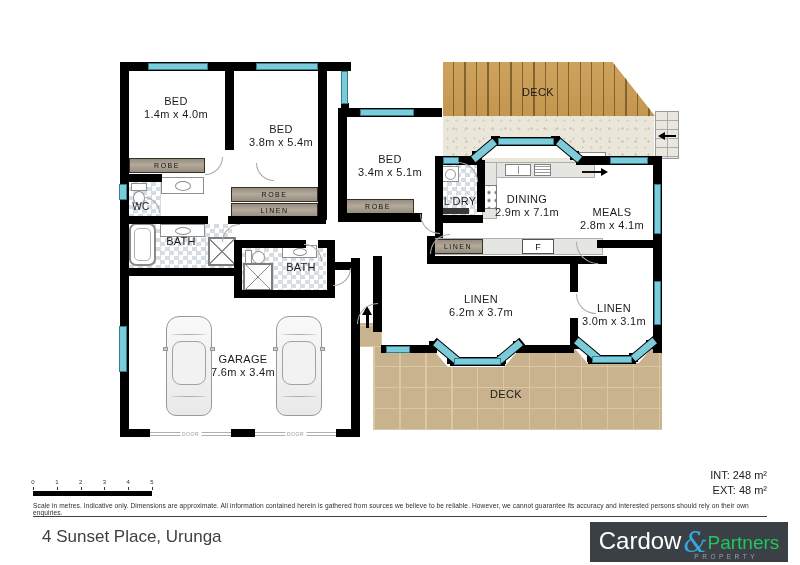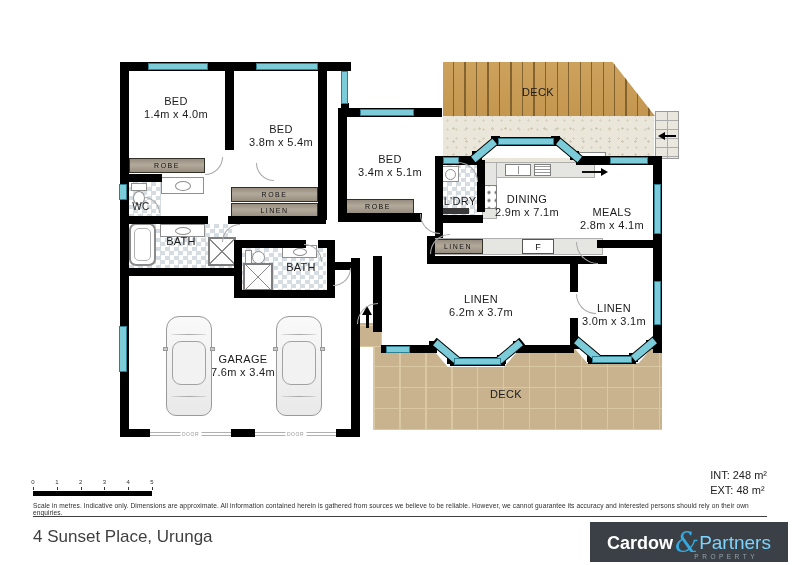--- a/index.html
+++ b/index.html
@@ -59,27 +59,27 @@
                color:#999;background:#fff;padding:0 2px;letter-spacing:.5px;}
   .tri-up{position:absolute;width:0;height:0;border-left:5px solid transparent;border-right:5px solid transparent;border-bottom:9px solid #000;}
   .tri-left{position:absolute;width:0;height:0;border-top:4px solid transparent;border-bottom:4px solid transparent;border-right:7px solid #000;}
   .tri-right{position:absolute;width:0;height:0;border-top:4px solid transparent;border-bottom:4px solid transparent;border-left:7px solid #000;}
   .stem{position:absolute;background:#000;}
   .hr{position:absolute;height:1px;background:#3f3f3f;}
   .scale-num{position:absolute;transform:translateX(-50%);font-size:6px;color:#333;}
   .scale-tick{position:absolute;width:1px;height:3px;background:#333;}
   .scale-bar{position:absolute;background:#000;}
   .caption{position:absolute;font-size:6.6px;color:#2e2e2e;letter-spacing:.1px;}
-  .areas{position:absolute;font-size:11px;line-height:14.5px;color:#222;}
+  .areas{position:absolute;text-align:right;font-size:11px;line-height:14.5px;color:#222;}
   .address{position:absolute;font-size:17px;color:#3f3f3f;}
   .logo{position:absolute;display:flex;flex-direction:column;align-items:center;justify-content:center;background:#3a4045;}
   .logo-row{display:flex;align-items:baseline;}
-  .logo-w1{color:#fff;font-weight:bold;font-size:18px;}
+  .logo-w1{color:#fff;font-weight:normal;font-size:24px;}
   .logo-amp{color:#35aae0;font-family:"DejaVu Serif",serif;font-style:italic;font-size:27px;margin:0 0 0 2px;position:relative;top:3px;}
-  .logo-w2{color:#7dd3fc;font-weight:normal;font-size:19px;}
+  .logo-w2{color:#22c55e;font-weight:normal;font-size:19px;}
   .logo-tag{color:#93a2ad;font-size:6.5px;letter-spacing:3.5px;align-self:flex-end;margin-right:30px;margin-top:-2px;}
   .slider{position:absolute;background:#fff;border:1px solid #888;}
   .sline{position:absolute;background:#111;}
   .wbar{position:absolute;background:#3a3a3a;}
   .vline{position:absolute;background:#ababab;}
   .ltub-in{position:absolute;left:3px;top:2px;width:11px;height:11px;border:1px solid #8f8f8f;border-radius:50%;}
 </style>
 </head>
 <body>
 
@@ -213,21 +213,21 @@
   <div id="scale-area"></div>
   <div class="scale-bar" style="left:33px;top:491px;width:119px;height:5px"></div>
   <div class="caption" style="left:33px;top:502px;width:740px">Scale in metres. Indicative only. Dimensions are approximate. All information contained herein is gathered from sources we believe to be reliable. However, we cannot guarantee its accuracy and interested persons should rely on their own enquiries.</div>
 
   <div class="areas" style="right:33px;top:468px">
     <div>INT: 248 m²</div>
     <div>EXT: 48 m²</div>
   </div>
 
   <div class="hr" style="left:33px;top:516px;width:734px"></div>
-  <div class="address" style="left:33px;top:527px">4 Sunset Place, Urunga</div>
+  <div class="address" style="left:42px;top:527px">4 Sunset Place, Urunga</div>
   <div class="logo" style="left:590px;top:522px;width:198px;height:40px">
     <div class="logo-row">
       <span class="logo-w1">Cardow</span>
       <span class="logo-amp">&amp;</span>
       <span class="logo-w2">Partners</span>
     </div>
     <div class="logo-tag">PROPERTY</div>
   </div>
 <div class="wall" style="left: 120px; top: 62px; width: 231px; height: 9px;"></div>
     <div class="wall" style="left: 120px; top: 62px; width: 9px; height: 160px;"></div>

